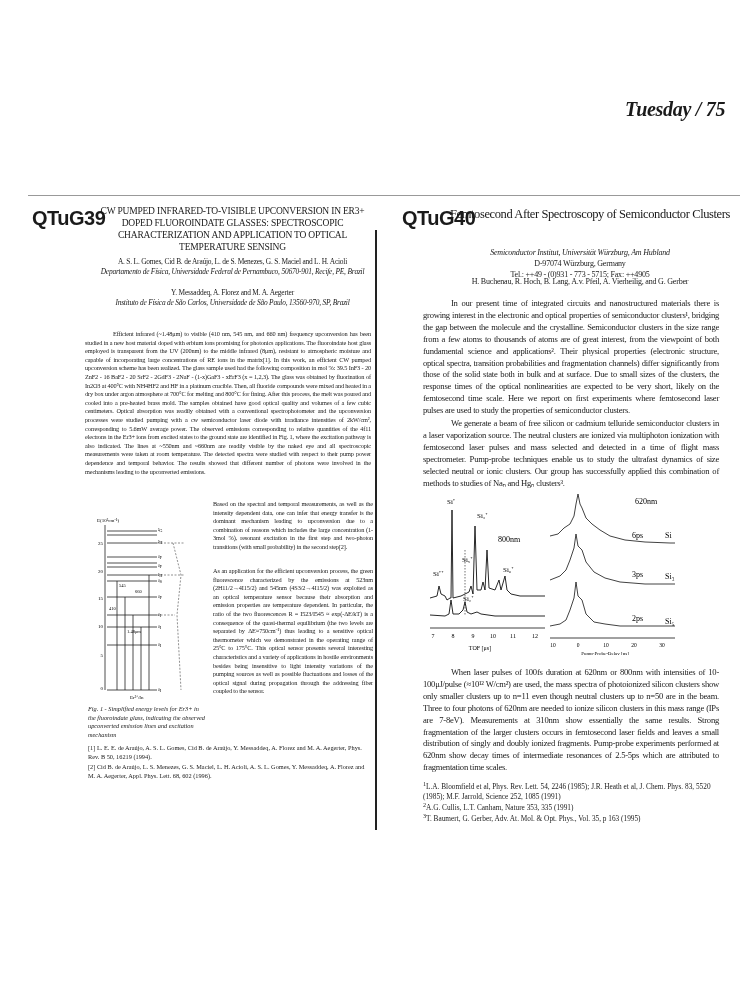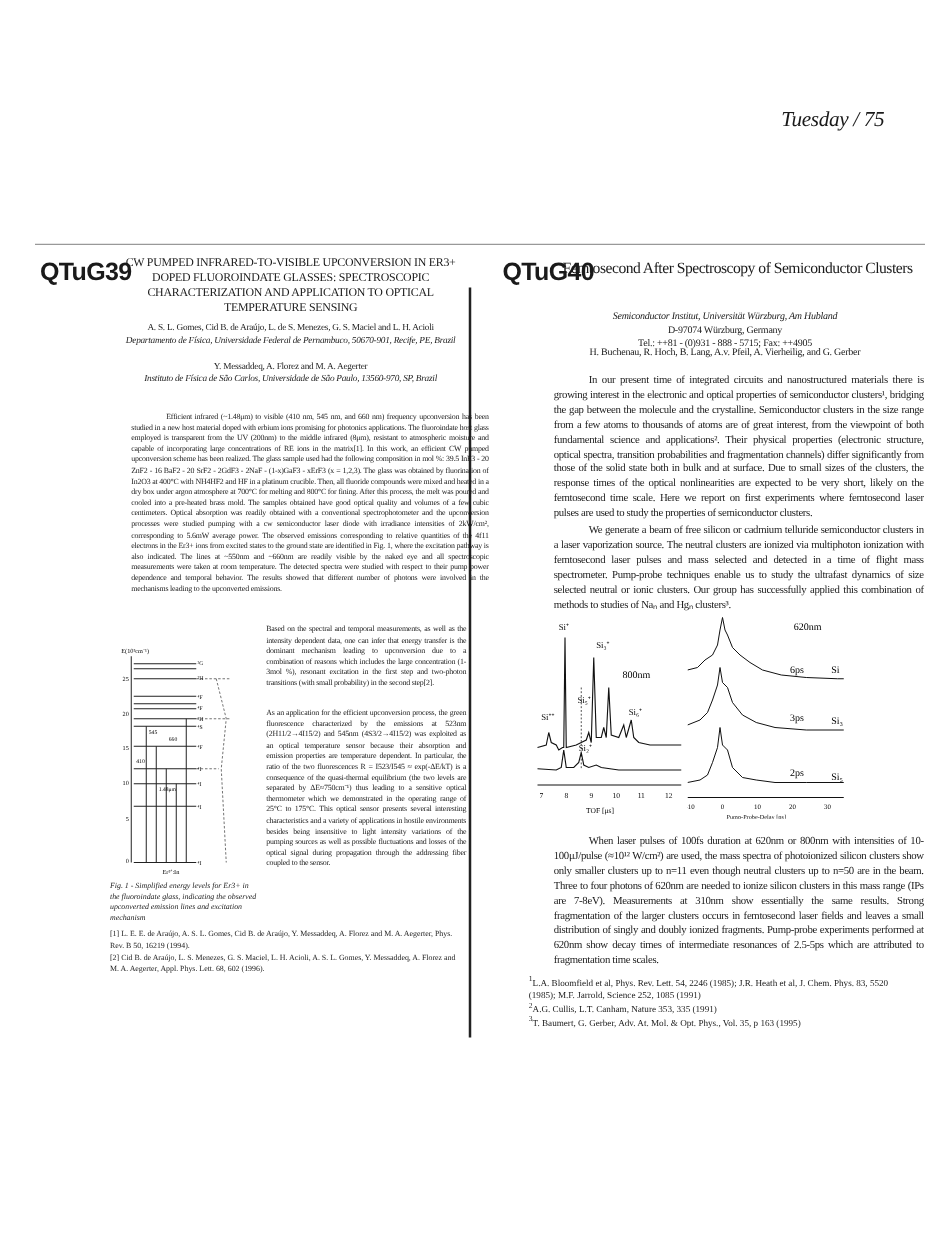--- a/index.html
+++ b/index.html
@@ -1,28 +1,28 @@
 <!DOCTYPE html>
 <html><head>
 <meta charset="utf-8">
 <style>
   html, body { margin:0; padding:0; }
   body { width:755px; height:1000px; background:#ffffff; position:relative; overflow:hidden;
          font-family:"Liberation Serif", serif; color:#1a1a1a; }
   .abs { position:absolute; }
-  .pagehdr { left:625px; top:86px; font-size:17px; font-style:italic; font-weight:normal; letter-spacing:-0.3px; }
+  .pagehdr { left:625px; top:98px; font-size:20px; font-style:italic; font-weight:bold; letter-spacing:-0.3px; }
   .topline { left:28px; top:195px; width:712px; height:1px; background:#999; }
   .divider { left:375px; top:230px; width:2px; height:600px; background:#222; }
   .code { font-family:"Liberation Sans", sans-serif; font-weight:bold; font-size:20px; letter-spacing:-0.5px; }
   .title39 { left:85px; top:205px; width:295px; text-align:center; font-size:9.5px; line-height:12px; text-transform:uppercase; letter-spacing:-0.2px; }
   .title40 { left:450px; top:207px; width:280px; font-size:12.5px; letter-spacing:-0.4px; }
   .auth { font-size:7.4px; line-height:10px; text-align:center; letter-spacing:-0.2px; }
   .body7 { font-size:6.3px; line-height:8.6px; text-align:justify; letter-spacing:-0.15px; }
   .body9 { font-size:8.6px; line-height:11.9px; text-align:justify; letter-spacing:-0.25px; }
-  .indent { text-indent:28px;margin-left:20px; }
+  .indent { text-indent:28px; }
   .ref7 { font-size:6.3px; line-height:9px; }
   .ref9 { font-size:7.3px; line-height:10px; }
   .caption { font-size:6.3px; line-height:8.6px; font-style:italic; }
   svg text { font-family:"Liberation Serif", serif; }
 </style>
 </head>
 <body>
 
 <div class="abs pagehdr">Tuesday / 75</div>
 <div class="abs topline"></div>
@@ -104,21 +104,21 @@
 
 <div class="abs ref7" style="left:88px;top:743px;width:285px;">[1] L. E. E. de Araújo, A. S. L. Gomes, Cid B. de Araújo, Y. Messaddeq, A. Florez and M. A. Aegerter, Phys. Rev. B 50, 16219 (1994).</div>
 <div class="abs ref7" style="left:88px;top:762px;width:285px;">[2] Cid B. de Araújo, L. S. Menezes, G. S. Maciel, L. H. Acioli, A. S. L. Gomes, Y. Messaddeq, A. Florez and M. A. Aegerter, Appl. Phys. Lett. 68, 602 (1996).</div>
 
 <div class="abs code" style="left:386px;top:207px;margin-left:16px;">QTuG40</div>
 <div class="abs title40">Femtosecond After Spectroscopy of Semiconductor Clusters</div>
 
 <div class="abs auth" style="left:430px;top:237px;width:300px;font-size:8px;margin-top:40px;">H. Buchenau, R. Hoch, B. Lang, A.v. Pfeil, A. Vierheilig, and G. Gerber</div>
 <div class="abs auth" style="left:430px;top:248px;width:300px;font-size:8px;font-style:italic;">Semiconductor Institut, Universität Würzburg, Am Hubland</div>
 <div class="abs auth" style="left:430px;top:259px;width:300px;font-size:8px;">D-97074 Würzburg, Germany</div>
-<div class="abs auth" style="left:430px;top:270px;width:300px;font-size:8px;">Tel.: ++81 - (0)931 - 888 - 5715; Fax: ++4905</div>
+<div class="abs auth" style="left:430px;top:270px;width:300px;font-size:8px;">Tel.: ++49 - (0)931 - 773 - 5715; Fax: ++4905</div>
 
 <div class="abs body9 indent" style="left:423px;top:298px;width:296px;">In our present time of integrated circuits and nanostructured materials there is growing interest in the electronic and optical properties of semiconductor clusters¹, bridging the gap between the molecule and the crystalline. Semiconductor clusters in the size range from a few atoms to thousands of atoms are of great interest, from the viewpoint of both fundamental science and applications². Their physical properties (electronic structure, optical spectra, transition probabilities and fragmentation channels) differ significantly from those of the solid state both in bulk and at surface. Due to small sizes of the clusters, the response times of the optical nonlinearities are expected to be very short, likely on the femtosecond time scale. Here we report on first experiments where femtosecond laser pulses are used to study the properties of semiconductor clusters.</div>
 <div class="abs body9 indent" style="left:423px;top:418px;width:296px;">We generate a beam of free silicon or cadmium telluride semiconductor clusters in a laser vaporization source. The neutral clusters are ionized via multiphoton ionization with femtosecond laser pulses and mass selected and detected in a time of flight mass spectrometer. Pump-probe techniques enable us to study the ultrafast dynamics of size selected neutral or ionic clusters. Our group has successfully applied this combination of methods to studies of Naₙ and Hgₙ clusters³.</div>
 
 <div class="abs" style="left:425px;top:490px;width:125px;height:165px;">
   <svg width="125" height="165" viewBox="0 0 125 165">
     <g fill="none" stroke="#111" stroke-width="0.9">
       <path d="M 5 108 L 12 106 L 14 96 L 16 104 L 20 106 L 22 110 L 25 108 L 26 108 L 27 20 L 28 108 L 36 106 L 40 104 L 44 102 L 46 96 L 48 104 L 50 36 L 52 100 L 56 100 L 58 92 L 60 100 L 62 60 L 64 98 L 70 100 L 74 90 L 76 100 L 80 86 L 82 100 L 86 104 L 95 106 L 110 106 L 120 106"></path>
       <path d="M 5 125 L 20 126 L 24 124 L 26 110 L 28 124 L 34 124 L 38 120 L 40 112 L 42 122 L 46 124 L 52 122 L 56 124 L 70 126 L 100 126 L 120 126"></path>
       <line x1="40" y1="60" x2="40" y2="125" stroke-dasharray="1.5,1.5" stroke-width="0.6"></line>

